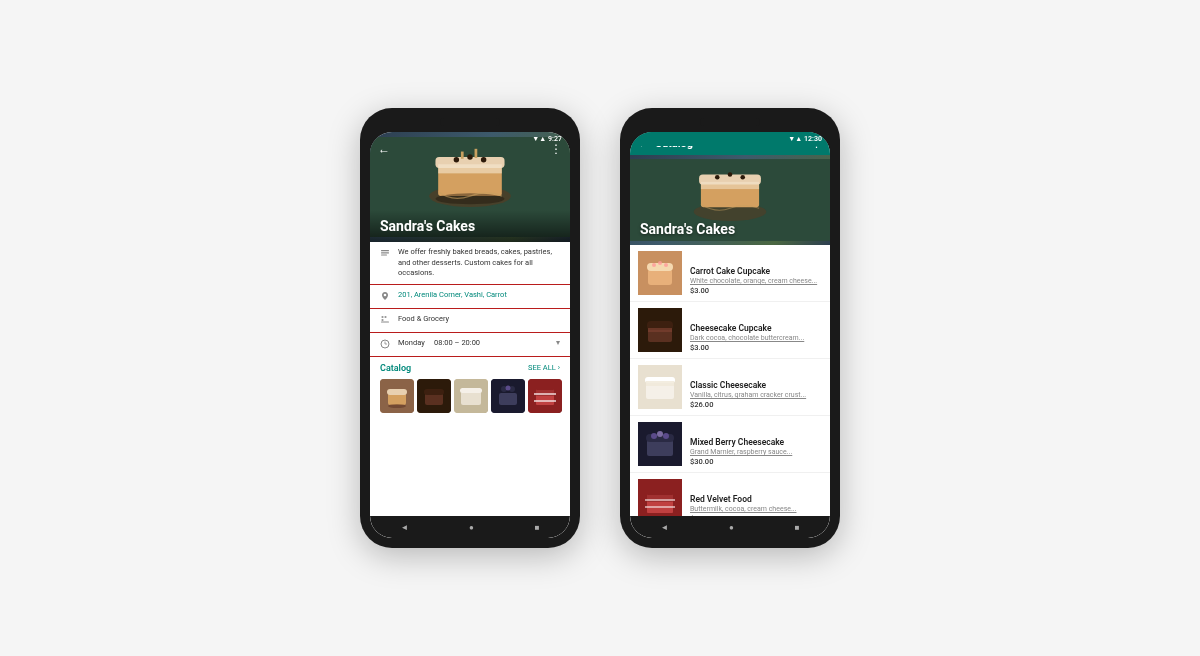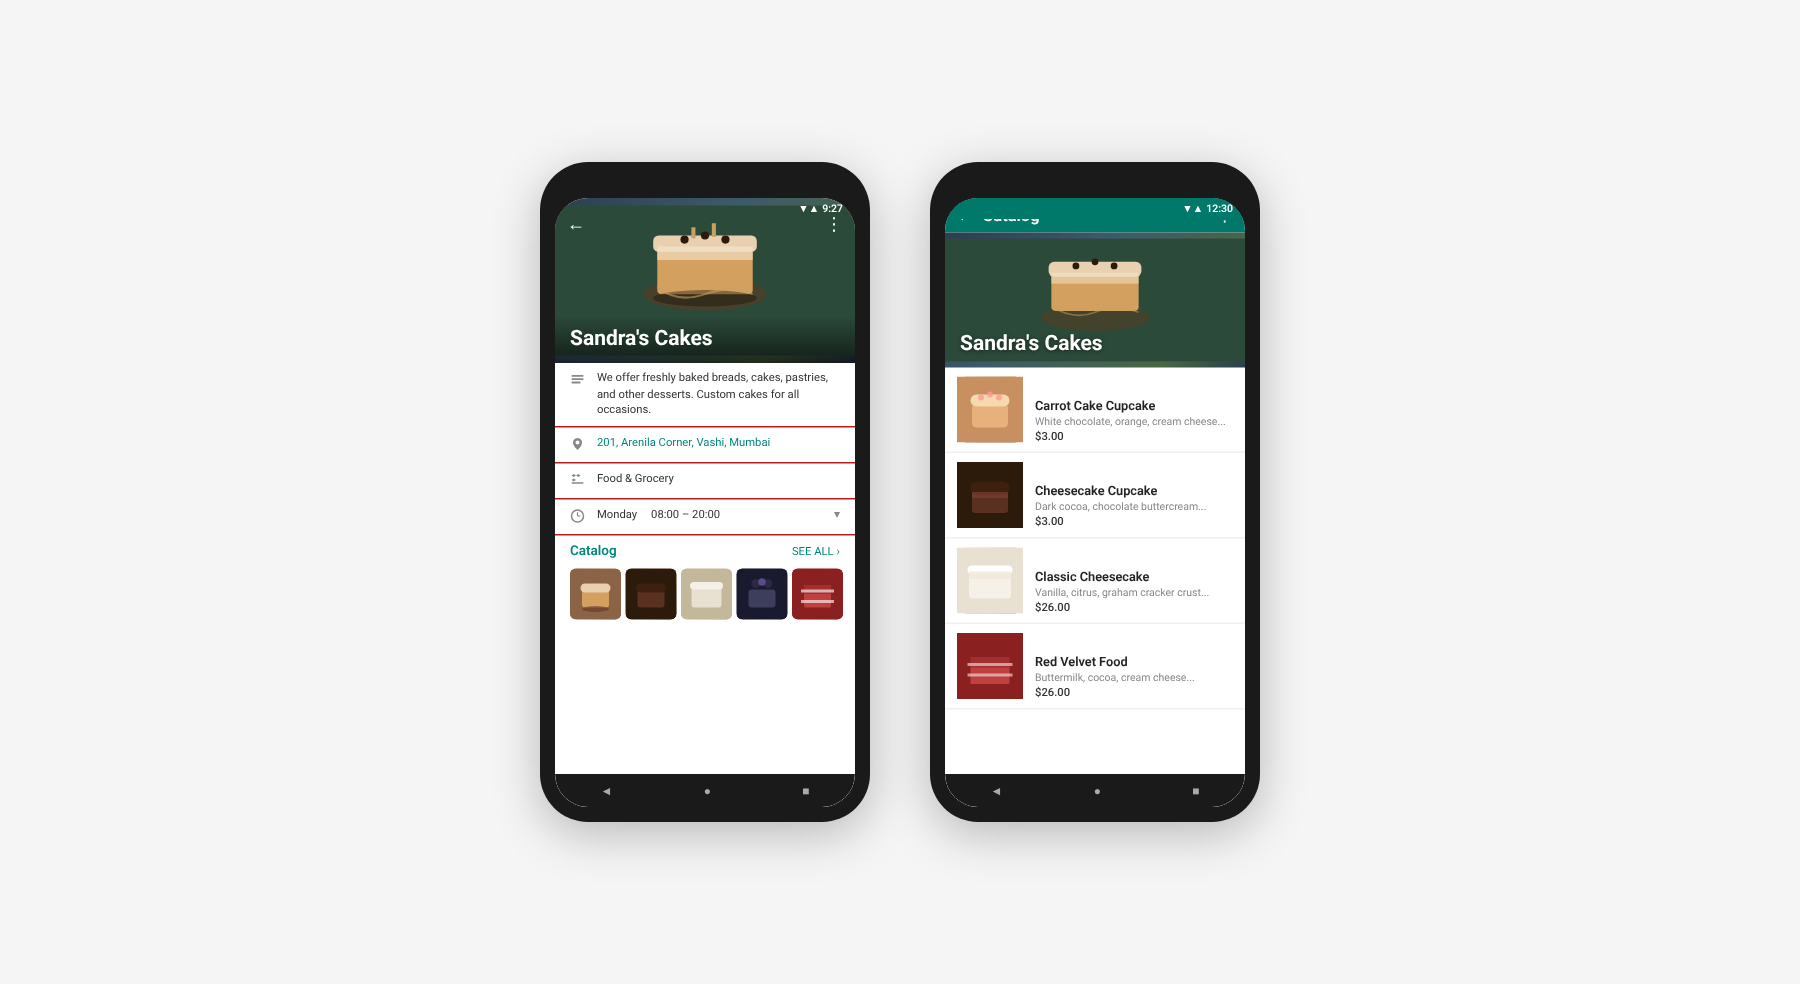--- a/index.html
+++ b/index.html
@@ -303,20 +303,21 @@
       font-size: 8.5px;
       font-weight: 600;
       color: #222;
       margin-bottom: 1px;
     }
 
     .item-desc {
       font-size: 7px;
       color: #888;
       margin-bottom: 1px;
+      text-decoration: underline;
     }
 
     .item-price {
       font-size: 7.5px;
       color: #333;
       font-weight: 500;
     }
   </style>
 </head>
 <body>
@@ -376,21 +377,21 @@
           <div class="info-text">We offer freshly baked breads, cakes, pastries, and other desserts. Custom cakes for all occasions.</div>
         </div>
 
         <div class="info-item">
           <div class="info-icon">
             <svg width="10" height="10" viewBox="0 0 10 10">
                 <path d="M5 1 C3 1 2 2.5 2 4 C2 6.5 5 9 5 9 C5 9 8 6.5 8 4 C8 2.5 7 1 5 1Z" fill="#888"></path>
                 <circle cx="5" cy="4" r="1.3" fill="#fff"></circle>
               </svg>
           </div>
-          <div class="info-text link">201, Arenila Corner, Vashi, Mumbai</div>
+          <div class="info-text link">201, Arenila Corner, Vashi, Carrot</div>
         </div>
 
         <div class="info-item">
           <div class="info-icon">
             <svg width="10" height="10" viewBox="0 0 10 10">
                 <path d="M1 2 L2.5 1 L4 2 L2.5 3Z" fill="#888"></path>
                 <path d="M4 2 L5.5 1 L7 2 L5.5 3Z" fill="#888"></path>
                 <path d="M1 5 L2.5 4 L4 5 L2.5 6Z" fill="#888"></path>
                 <rect x="1" y="6.5" width="8" height="1" fill="#888" rx="0.5"></rect>
               </svg>
@@ -555,20 +556,37 @@
                 <rect x="8" y="16" width="28" height="5" fill="#f0e8d8" opacity="0.8"></rect>
               </svg>
           </div>
           <div class="item-details">
             <div class="item-name">Classic Cheesecake</div>
             <div class="item-desc">Vanilla, citrus, graham cracker crust...</div>
             <div class="item-price">$26.00</div>
           </div>
         </div>
 
+        <div class="catalog-item">
+          <div class="item-image item-img-4">
+            <svg width="44" height="44" viewBox="0 0 44 44">
+                <rect width="44" height="44" fill="#1a1a2e"></rect>
+                <rect x="9" y="18" width="26" height="16" rx="2" fill="#3d3d5c"></rect>
+                <rect x="8" y="12" width="28" height="8" rx="4" fill="#2a2a44"></rect>
+                <circle cx="16" cy="14" r="3" fill="#5b4b8a"></circle>
+                <circle cx="22" cy="12" r="3" fill="#7b6ba0"></circle>
+                <circle cx="28" cy="14" r="3" fill="#5b4b8a"></circle>
+              </svg>
+          </div>
+          <div class="item-details">
+            <div class="item-name">Mixed Berry Cheesecake</div>
+            <div class="item-desc">Grand Marnier, raspberry sauce...</div>
+            <div class="item-price">$30.00</div>
+          </div>
+        </div>
 
         <div class="catalog-item">
           <div class="item-image item-img-5">
             <svg width="44" height="44" viewBox="0 0 44 44">
                 <rect width="44" height="44" fill="#8b2020"></rect>
                 <rect x="9" y="22" width="26" height="12" rx="1" fill="#c04040"></rect>
                 <rect x="9" y="15" width="26" height="8" rx="1" fill="#a03030"></rect>
                 <rect x="9" y="8" width="26" height="8" rx="1" fill="#8b2020"></rect>
                 <rect x="7" y="20" width="30" height="2" fill="#f5e8e8" opacity="0.6"></rect>
                 <rect x="7" y="27" width="30" height="2" fill="#f5e8e8" opacity="0.6"></rect>

